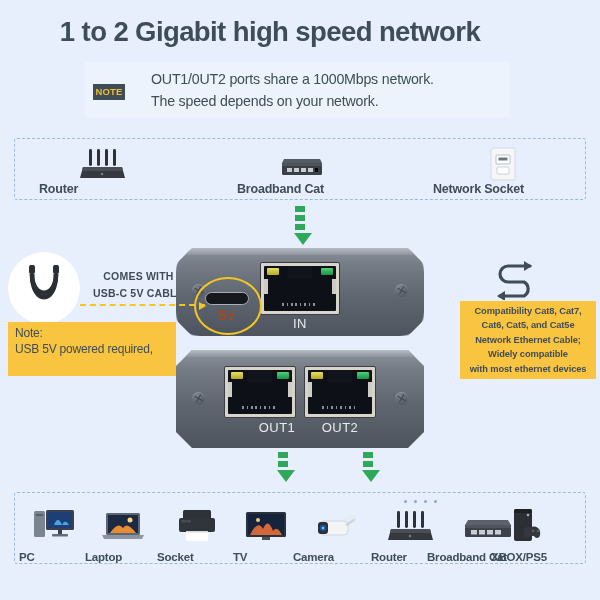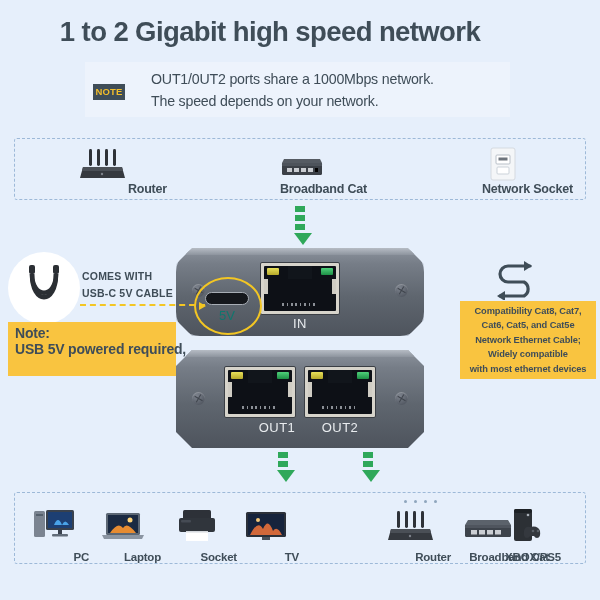--- a/index.html
+++ b/index.html
@@ -59,21 +59,21 @@
   .dashed-panel {
     position: absolute;
     border: 1.5px dashed #9db9d8;
     border-radius: 3px;
   }
   #top-panel { top: 138px; left: 14px; width: 572px; height: 62px; }
   #bottom-panel { top: 492px; left: 14px; width: 572px; height: 72px; }
 
   .device-cell {
     position: absolute;
-    text-align: right;
+    text-align: left;
     top: 0;
   }
   .device-cell .dev-icon {
     height: 36px;
     display: flex;
     align-items: flex-end;
     justify-content: center;
   }
   .device-cell .dev-label {
     font-size: 12.5px;
@@ -176,21 +176,21 @@
     width: 68px; height: 58px;
     border: 2px solid #f3c623;
     border-radius: 50%;
   }
   #usbc-5v-label {
     position: absolute;
     top: 308px; left: 206px;
     width: 42px;
     text-align: center;
     font-size: 13px;
-    color: #0f766e;
+    color: #c2410c;
   }
   #usbc-dashed-line {
     position: absolute;
     top: 304px; left: 80px; width: 125px; height: 0;
     border-top: 2px dashed #f3c623;
   }
   #usbc-dashed-line::after {
     content: "";
     position: absolute;
     right: -1px; top: -4px;
@@ -203,39 +203,40 @@
   #cable-circle {
     position: absolute;
     top: 252px; left: 8px;
     width: 72px; height: 72px;
     border-radius: 50%;
     background: #ffffff;
     display: flex; align-items: center; justify-content: center;
   }
   #comes-with-text {
     position: absolute;
-    top: 268px; left: 82px;
+    top: 268px; left: 93px;
     font-size: 10.5px;
     font-weight: bold;
     line-height: 17px;
     color: #3f4d58;
     letter-spacing: 0.2px;
+    text-align: center;
   }
 
   
   #usb-note-box {
     position: absolute;
     top: 322px; left: 8px;
     width: 168px; height: 54px;
     background: #f9c440;
     padding: 4px 7px;
   }
   #usb-note-box div {
-    font-size: 14px;
-    font-weight: bold;
+    font-size: 12px;
+    font-weight: normal;
     line-height: 15.5px;
     color: #3f4d58;
     white-space: nowrap;
     letter-spacing: -0.2px;
   }
 
   
   #compat-box {
     position: absolute;
     top: 301px; left: 460px;
@@ -505,20 +506,33 @@
         <rect x="2" y="3" width="40" height="25" rx="1.5" fill="#2b3039"></rect>
         <rect x="4" y="5" width="36" height="21" fill="#16233c"></rect>
         <path d="M6 26 q8 -16 13 -6 q5 -12 10 2 q4 -6 9 4 Z" fill="#d2683a"></path>
         <circle cx="14" cy="11" r="2" fill="#f3c77a"></circle>
         <rect x="18" y="28" width="8" height="3" fill="#4b525c"></rect>
       </svg>
     </div>
     <div class="dev-label">TV</div>
   </div>
 
+  <div class="device-cell" style="left:278px;top:8px;width:86px;">
+    <div class="dev-icon">
+      <svg width="48" height="32" viewBox="0 0 48 32">
+        <rect x="8" y="10" width="28" height="14" rx="4" fill="#f2f4f6" stroke="#d2d7dd"></rect>
+        <rect x="6" y="11" width="10" height="12" rx="3" fill="#2c3138"></rect>
+        <circle cx="11" cy="17" r="3.4" fill="#14508c"></circle>
+        <circle cx="11" cy="17" r="1.5" fill="#6fb8f0"></circle>
+        <path d="M34 14 L42 9 L42 7" stroke="#cfd5db" stroke-width="2.5" fill="none"></path>
+        <rect x="36" y="4" width="8" height="4" rx="1.5" fill="#e8ecef"></rect>
+      </svg>
+    </div>
+    <div class="dev-label">Camera</div>
+  </div>
 
   <div class="device-cell" style="left:356px;top:8px;width:80px;">
     <div class="dev-icon">
       <svg width="46" height="34" viewBox="0 0 46 34">
         <rect x="9" y="2" width="3" height="17" rx="1.4" fill="#2e3238"></rect>
         <rect x="17" y="2" width="3" height="17" rx="1.4" fill="#2e3238"></rect>
         <rect x="25" y="2" width="3" height="17" rx="1.4" fill="#2e3238"></rect>
         <rect x="33" y="2" width="3" height="17" rx="1.4" fill="#2e3238"></rect>
         <path d="M3 20 H42 L45 31 H0 Z" fill="#35393f"></path>
         <path d="M3 20 H42 L43 24 H2 Z" fill="#4a4f56"></path>

